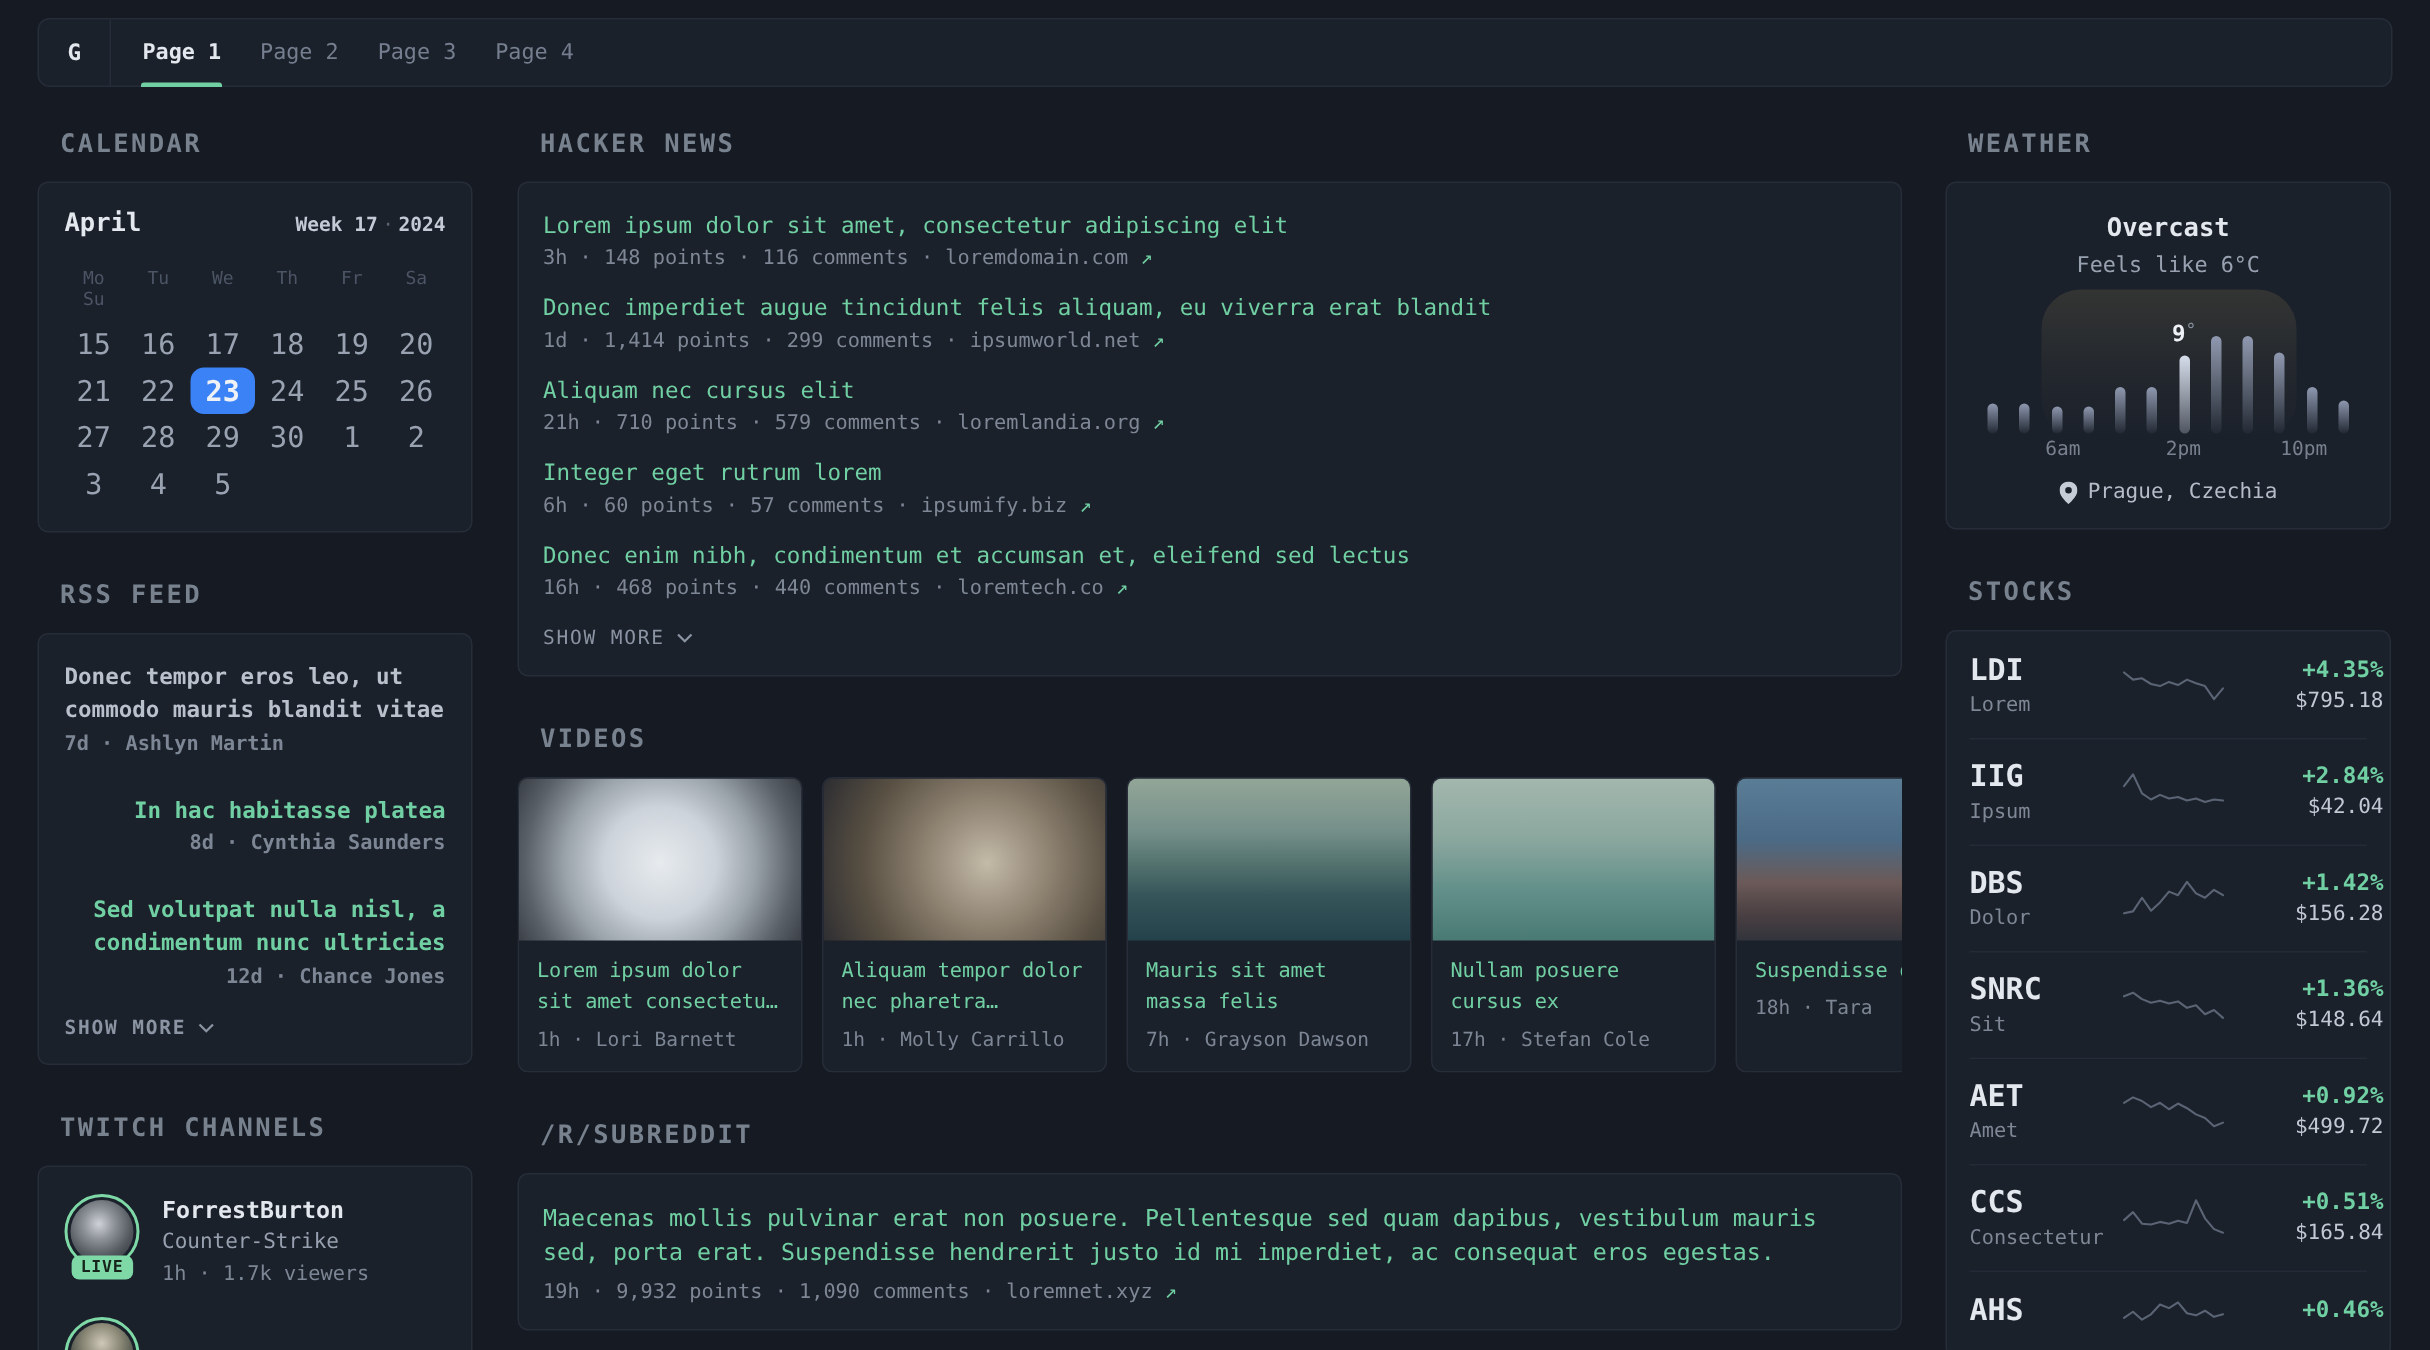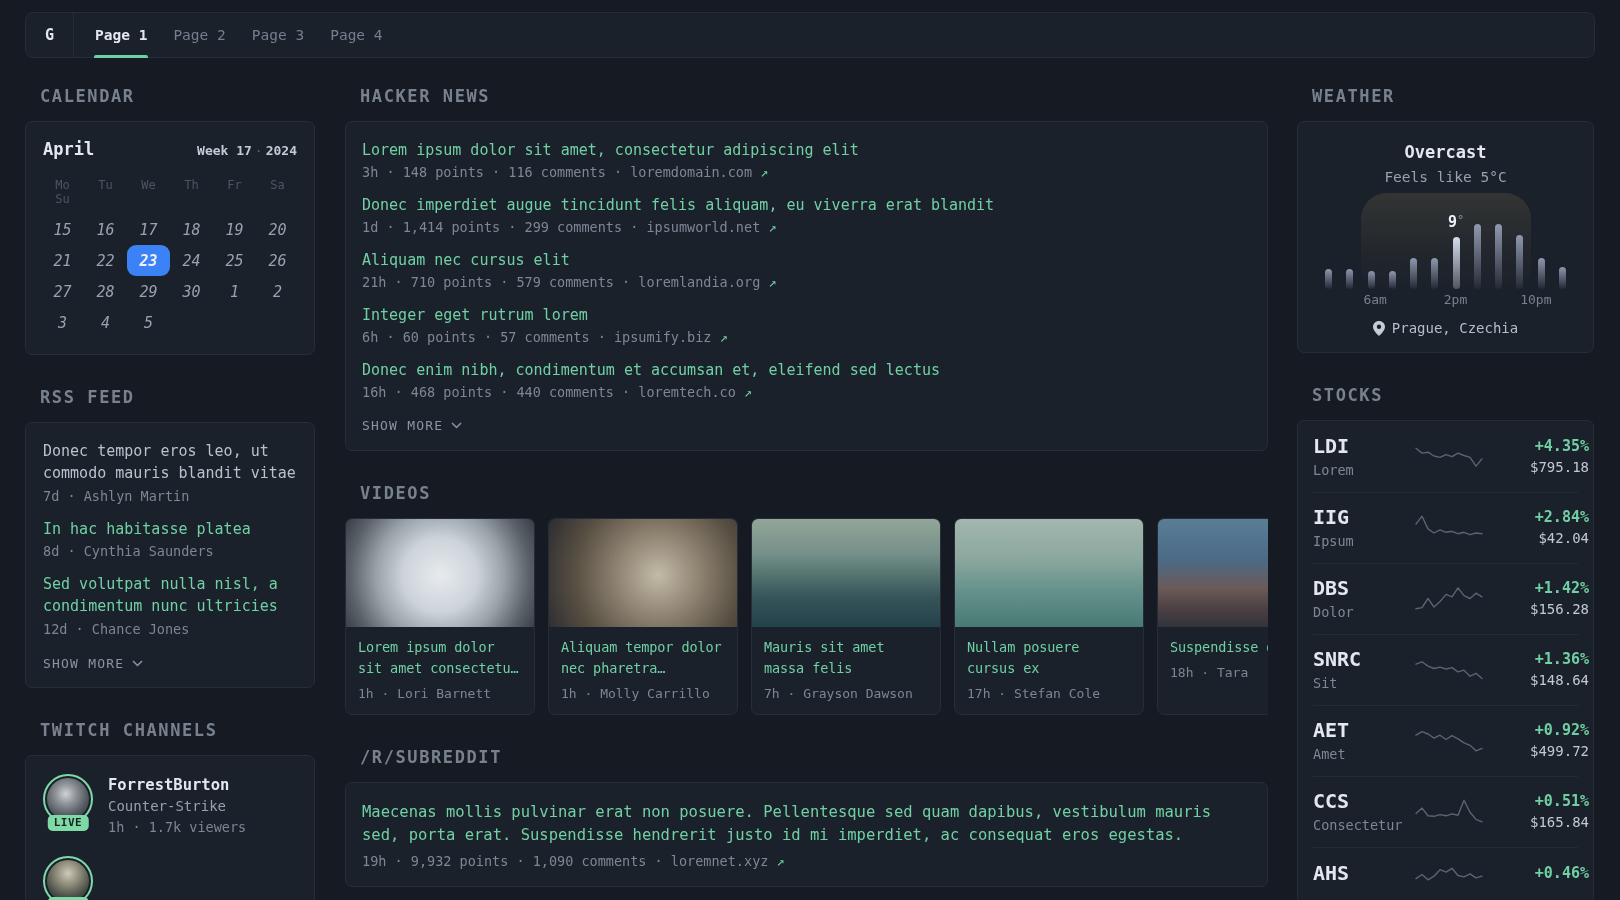--- a/index.html
+++ b/index.html
@@ -60,28 +60,28 @@
   .cal-head { display:flex; justify-content:space-between; align-items:baseline; padding:0 2px; }
   .cal-month { font-size:17px; color:var(--bright); font-weight:700; }
   .cal-week { font-size:13px; color:#c4cbd6; font-weight:700; }
   .cal-week .dot { color:#5a6372; font-weight:400; margin:0 3px; }
   .cal-weekdays, .cal-grid { display:grid; grid-template-columns:repeat(6,1fr); }
   .cal-weekdays { margin-top:19px; }
   .cal-wd { text-align:center; font-size:12px; color:#4c5565; }
   .cal-grid { margin-top:8px; }
   .cal-day {
     height:31px; display:flex; align-items:center; justify-content:center;
-    font-size:15px; color:#99a2b1; cursor:default;font-style:italic;
+    font-size:19px; color:#99a2b1; cursor:default;
   }
   .cal-day.selected {
     background:#3b82f6; border-radius:9px; color:#eef1f5; font-weight:700;
   }
   
-  .rss-card { padding:18px 17px 16px; }
-  .feed-item + .feed-item { margin-top:15px; }
+  .rss-card { padding:18px 17px 16px;font-weight:bold; }
+  .feed-item + .feed-item { margin-top:26px;text-align:right; }
   .feed-title { font-size:15px; line-height:1.45; color:var(--accent); cursor:pointer; }
   .feed-title.muted { color:#b9c1cc; }
   .feed-meta { font-size:13.5px; color:var(--dim); margin-top:3px; }
   .show-more {
     margin-top:19px; font-size:13px; letter-spacing:1.2px; color:#8b94a3;
     display:flex; align-items:center; gap:8px; cursor:pointer;
   }
   .chev { width:11px; height:7px; }
   
   .twitch-card { padding:18px 17px 16px; }
@@ -375,21 +375,21 @@
       </div>
     </div>
   </div>
 
   <div class="col-right">
 
     <div class="section">
       <div class="widget-label">WEATHER</div>
       <div class="card weather-card">
         <div class="w-cond">Overcast</div>
-        <div class="w-feels">Feels like 5°C</div>
+        <div class="w-feels">Feels like 6°C</div>
         <div class="chart">
           <div class="daylight" style="left: 16.6667%; width: 66.6667%;"></div>
           <div class="bars">
               <div class="bar" style="height: 20px;"></div>
               <div class="bar" style="height: 20px;"></div>
               <div class="bar" style="height: 18px;"></div>
               <div class="bar" style="height: 18px;"></div>
               <div class="bar" style="height: 31px;"></div>
               <div class="bar" style="height: 31px;"></div>
               <div class="bar current" style="height: 52px;">

